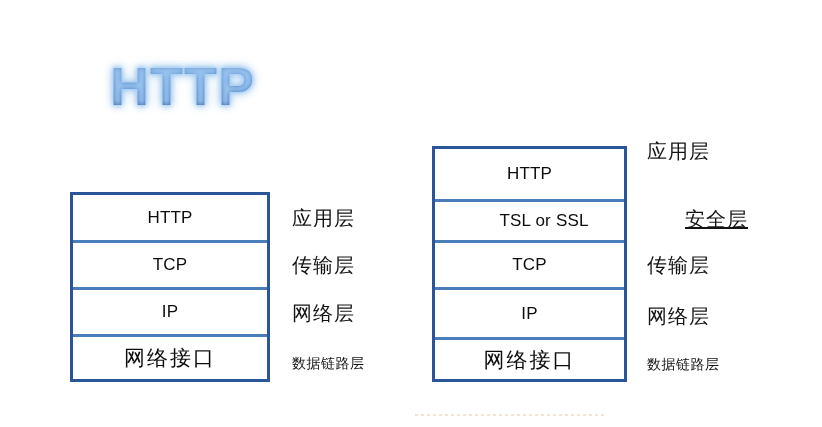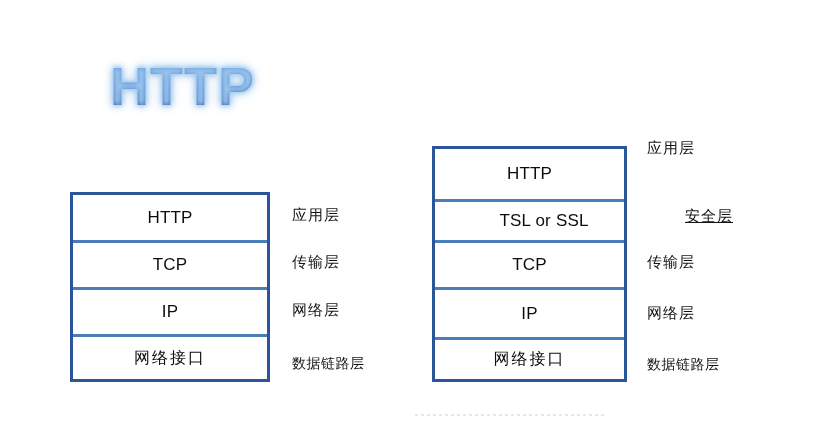--- a/index.html
+++ b/index.html
@@ -63,21 +63,21 @@
     align-items: center;
     justify-content: center;
     color: #0d0d0d;
     font-family: "Liberation Sans", sans-serif;
     font-size: 17px;
     letter-spacing: 0.2px;
   }
   .row:last-child { border-bottom: none; }
   .row.cjk {
     font-family: Liberation Mono, monospace;
-    font-size: 16px;
+    font-size: 21px;
     letter-spacing: 2px;
   }
 
   
   #stack-http .row:nth-child(1) { height: 48px; }
   #stack-http .row:nth-child(2) { height: 47px; }
   #stack-http .row:nth-child(3) { height: 47px; }
   #stack-http .row:nth-child(4) { height: 42px; }
 
   
@@ -85,21 +85,21 @@
   #stack-https .row:nth-child(2) { height: 41px; padding-left: 29px; }
   #stack-https .row:nth-child(3) { height: 47px; }
   #stack-https .row:nth-child(4) { height: 50px; }
   #stack-https .row:nth-child(5) { height: 39px; }
 
   
   .side-label {
     position: absolute;
     color: #141414;
     font-family: "DejaVu Sans", "Liberation Sans", sans-serif;
-    font-size: 15px;
+    font-size: 20px;
     letter-spacing: 1px;
     white-space: nowrap;
     line-height: 1;
   }
   .side-label.small {
     font-size: 14px;
     letter-spacing: 0.5px;
     text-align: center;
   }
 

